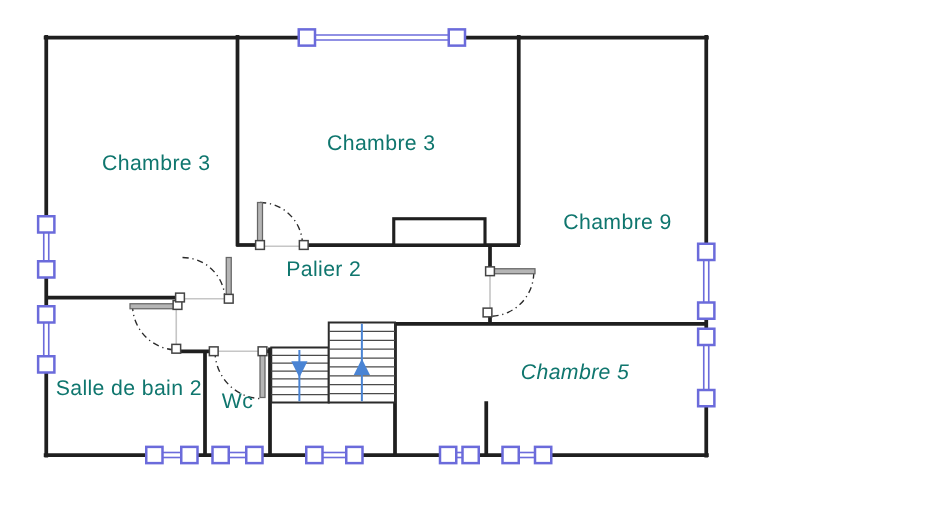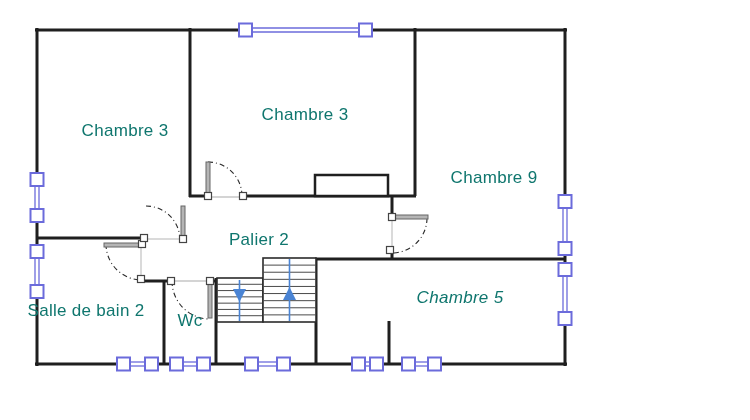--- a/index.html
+++ b/index.html
@@ -138,17 +138,17 @@
       <rect x="402" y="359" width="39" height="10" fill="#ffffff"></rect>
       <line x1="412" y1="362" x2="431" y2="362" stroke="#6b6bdb" stroke-width="1.3"></line>
       <line x1="412" y1="366" x2="431" y2="366" stroke="#6b6bdb" stroke-width="1.3"></line>
       <rect x="402" y="357.5" width="13" height="13" fill="#ffffff" stroke="#6b6bdb" stroke-width="2"></rect>
       <rect x="428" y="357.5" width="13" height="13" fill="#ffffff" stroke="#6b6bdb" stroke-width="2"></rect>
     </svg>
 
   <div class="room-label" style="left: 125px; top: 131px;">Chambre 3</div>
   <div class="room-label" style="left: 305px; top: 115px;">Chambre 3</div>
   <div class="room-label" style="left: 494px; top: 178px;">Chambre 9</div>
-  <div class="room-label" style="left: 259px; top: 240px;">Palier 2</div>
-  <div class="room-label" style="left: 86px; top: 311px; text-align: center;">Salle de bain 2</div>
+  <div class="room-label" style="left: 259px; top: 216px;">Palier 2</div>
+  <div class="room-label" style="left: 103px; top: 311px; text-align: center;">Salle de bain 2</div>
   <div class="room-label" style="left: 190px; top: 321px;">Wc</div>
   <div class="room-label" style="left: 460px; top: 298px; font-style: italic;">Chambre 5</div>
 </div>
 
 </body></html>

